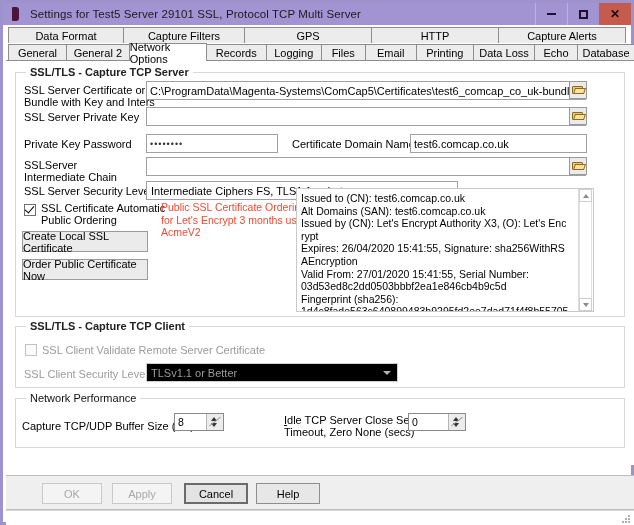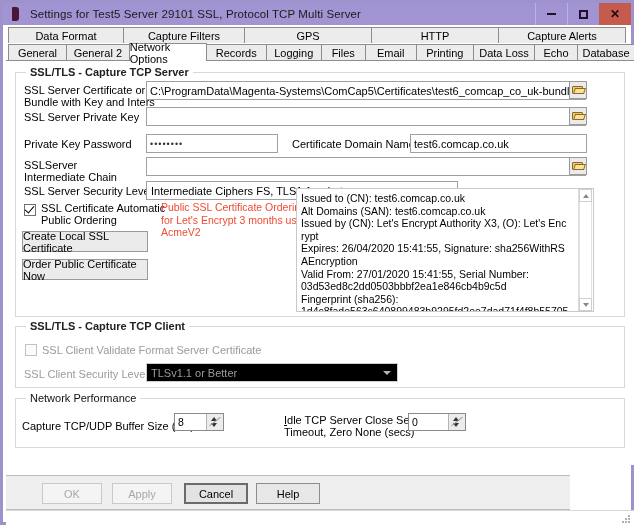--- a/index.html
+++ b/index.html
@@ -314,21 +314,21 @@
   .spin .updown .slash {
     position: absolute; left: 1px; top: 7px;
     width: 14px; height: 1px;
     background: #9a9a9a;
     transform: rotate(-38deg);
   }
 
   
   #buttonbar {
     position: absolute; left: 3px; top: 472px;
-    width: 564px; height: 35px;
+    width: 628px; height: 35px;
     background: #efefef;
     border-top: 1px solid #bdbdbd;
     border-bottom: 1px solid #bdbdbd;
     box-sizing: border-box;
   }
   .dlg-btn {
     position: absolute; top: 7px;
     height: 21px;
     background: #e7e7e7;
     border: 1px solid #8d8d8d;
@@ -501,21 +501,21 @@
         <div class="sb-btn down">
             <span class="sb-arrow"></span>
           </div>
       </div>
     </div>
 
     <div class="groupbox" style="left:9px; top:265px; width:610px; height:62px;">
       <div class="group-title">SSL/TLS - Capture TCP Client</div>
     </div>
     <div class="checkbox disabled" style="left:19px; top:283px;"></div>
-    <div class="lbl disabled" style="left:36px; top:283px;">SSL Client Validate Format Server Certificate</div>
+    <div class="lbl disabled" style="left:36px; top:283px;">SSL Client Validate Remote Server Certificate</div>
     <div class="lbl disabled" style="left:18px; top:307px;">SSL Client Security Level</div>
     <div class="combo disabled" style="left:140px; top:302px; width:252px; height:19px;">
       <span>TLSv1.1 or Better</span>
       <span class="arrow"></span>
     </div>
 
     <div class="groupbox" style="left:9px; top:337px; width:610px; height:50px;">
       <div class="group-title plain"><span>Network </span><span class="accel">P</span><span>erformance</span></div>
     </div>
     <div class="lbl" style="left:16px; top:359px;">Capture TCP/UDP Buffer Size (KB)</div>

